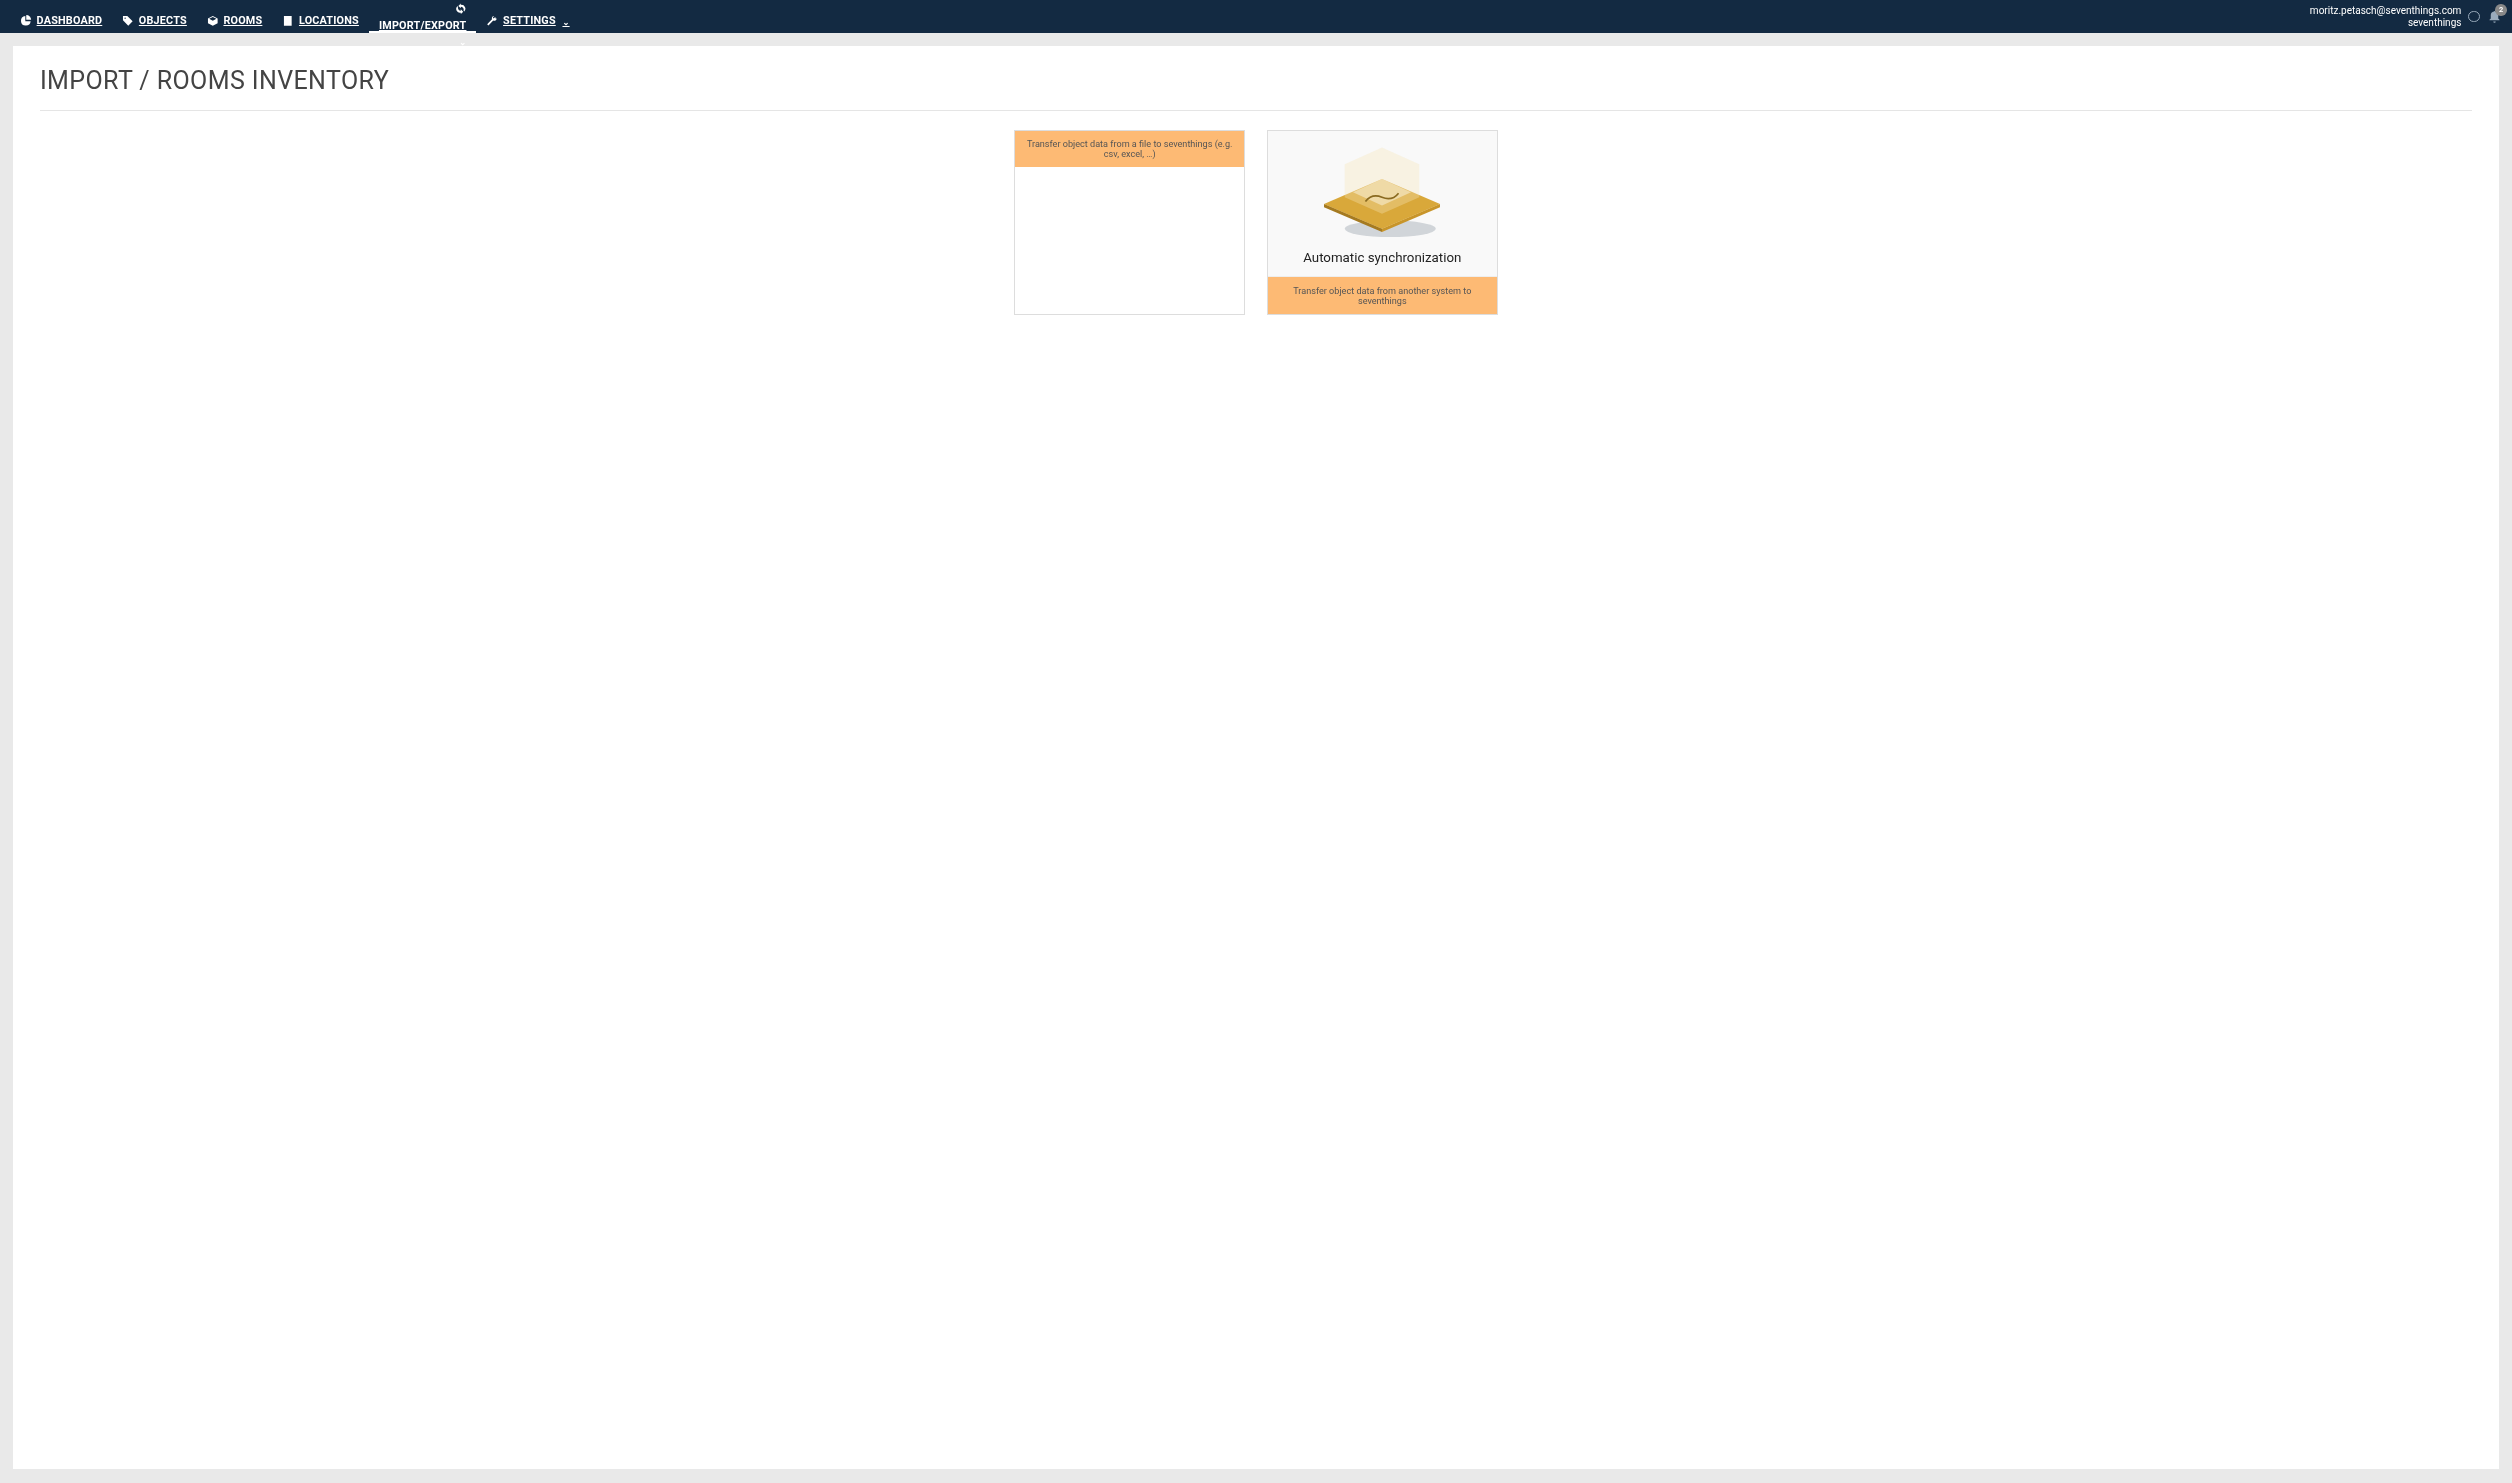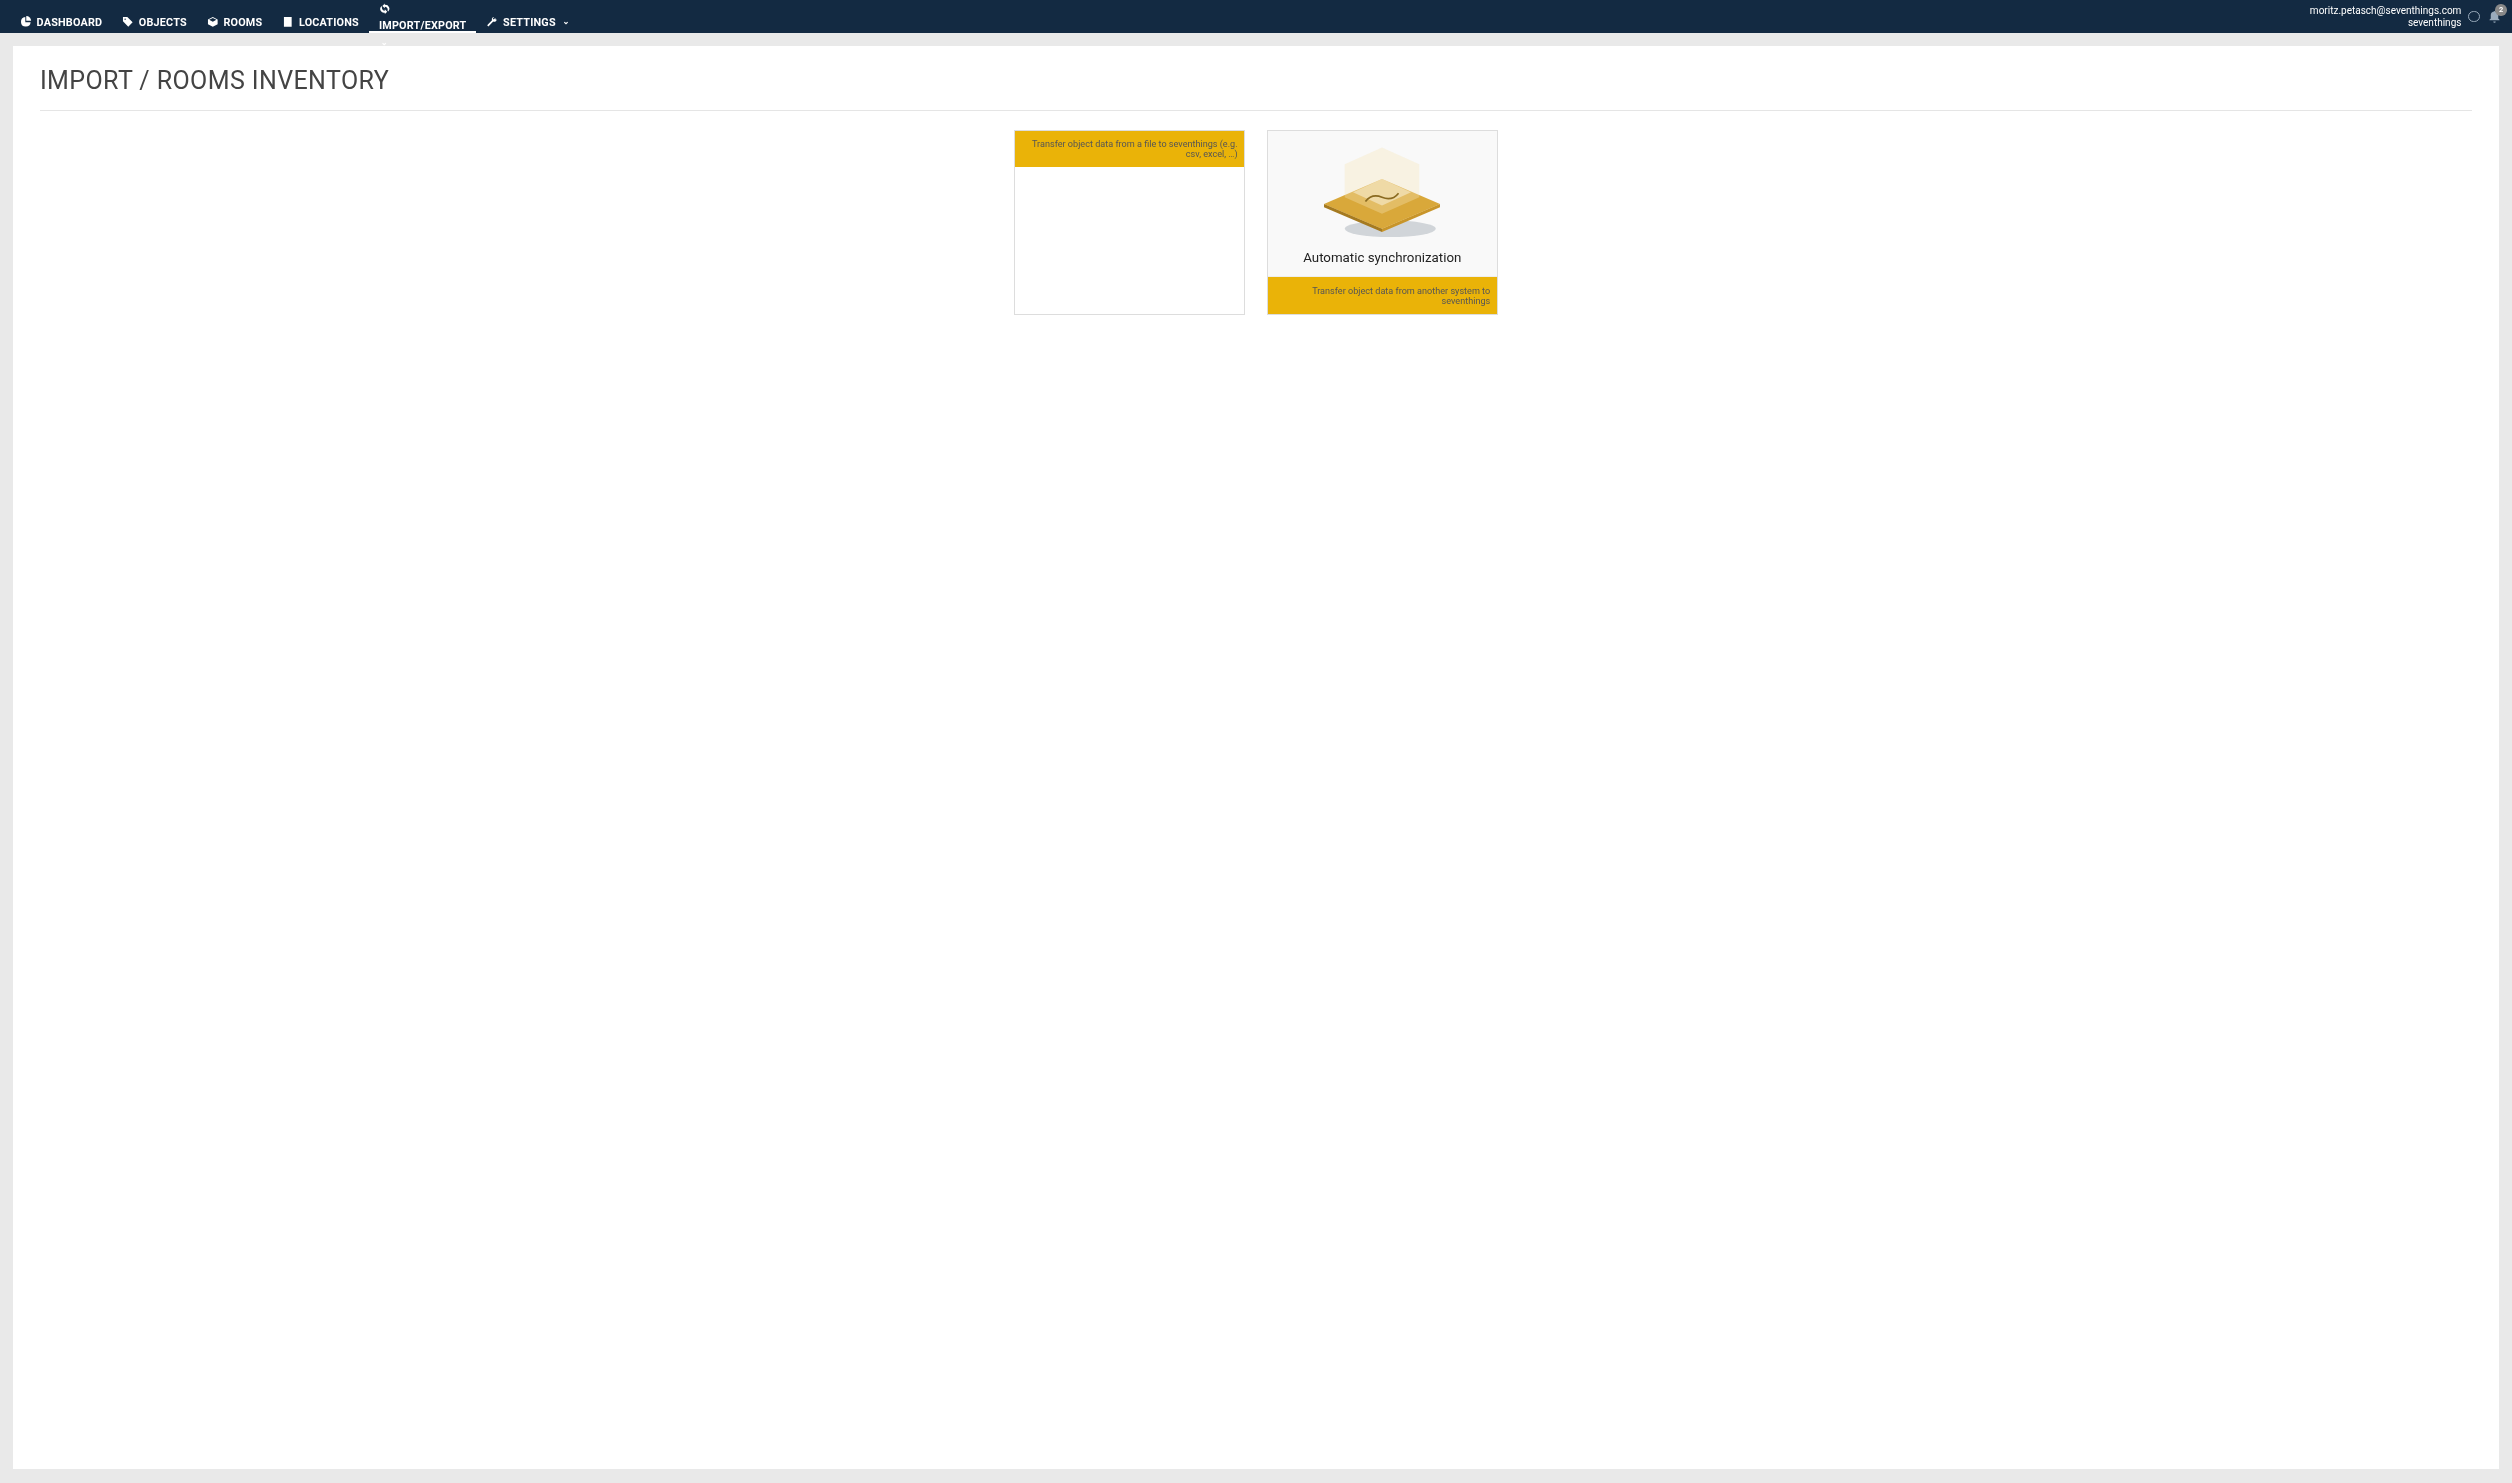--- a/index.html
+++ b/index.html
@@ -17,28 +17,29 @@
       padding: 0 10px;
       color: #fff;
     }
     .nav-left {
       display: flex;
       align-items: stretch;
       height: 100%;
     }
     .nav-item {
       display: flex;
-      align-items: flex-start;
+      align-items: flex-end;
       gap: 5px;
-      padding: 16px 10px;
+      padding: 6px 10px;
       font-size: 10.8px;
       font-weight: 700;
       letter-spacing: 0.2px;
       cursor: pointer;
       height: 100%;
+      text-decoration: underline;
     }
     .nav-item.active {
       border-bottom: 2.5px solid #fff;
       padding-top: 2.5px;
       flex-direction: column;
     }
     .nav-icon {
       display: inline-flex;
       align-items: center;
       justify-content: center;
@@ -135,23 +136,23 @@
     }
     .card-title {
       font-size: 13.3px;
       font-weight: 400;
       color: #222;
       margin-top: 3.3px;
     }
     .card-desc {
       font-size: 9.1px;
       color: #555;
-      text-align: right;
+      text-align: center;
       padding: 8.3px 6.6px;
-      background: #eab308;
+      background: #fdba74;
     }
   </style>
 </head>
 <body>
 
 <div class="topnav">
   <div class="nav-left">
 
     <div class="nav-item">
       <span class="nav-icon">

